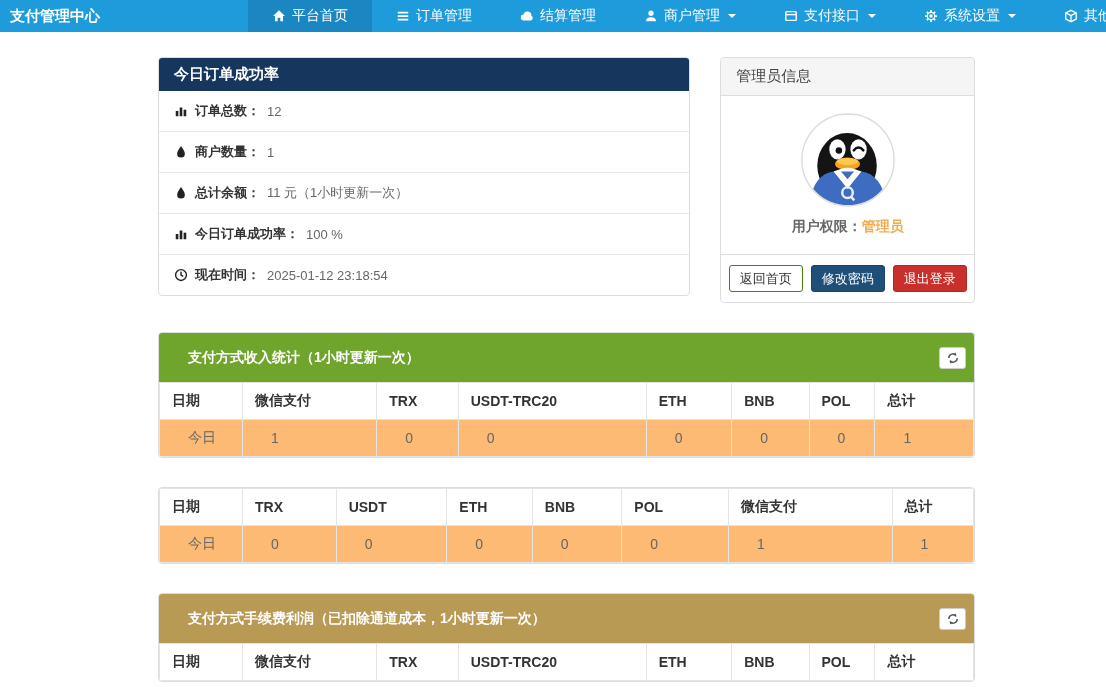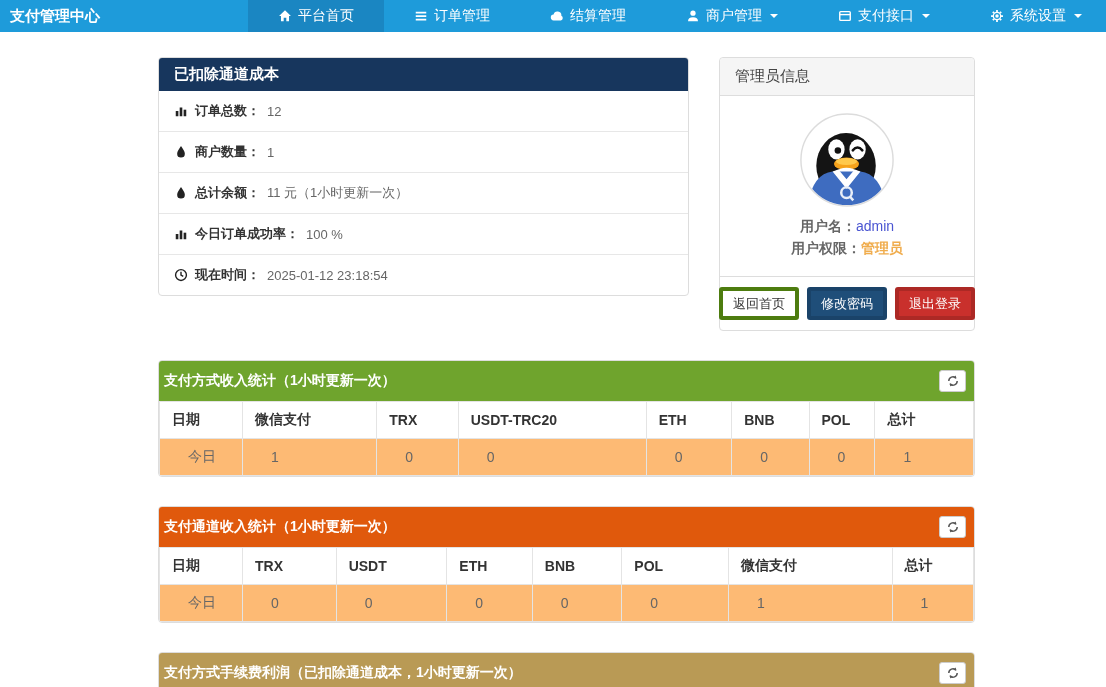--- a/index.html
+++ b/index.html
@@ -3,21 +3,21 @@
 <meta charset="utf-8">
 <style>
   * { margin:0; padding:0; box-sizing:border-box; }
   html,body { width:1106px; height:687px; overflow:hidden; background:#fff; }
   body { font-family:"Liberation Sans","DejaVu Sans",sans-serif; }
 
   
   .navbar { height:32px; display:flex; align-items:stretch; overflow:visible; }
   .brand { color:#fff; font-size:15px; font-weight:bold; line-height:32px; padding:0 10px; white-space:nowrap; cursor:pointer; }
   .nav-menu { display:flex; margin-left:138px; white-space:nowrap; }
-  .nav-item { display:flex; align-items:center; gap:6px; color:#fff; font-size:14px; padding:0 30px; cursor:pointer; text-decoration:none; }
+  .nav-item { display:flex; align-items:center; gap:6px; color:#fff; font-size:14px; padding:0 24px; cursor:pointer; text-decoration:none; }
   .nav-item .nicon { display:flex; align-items:center; }
   .caret { width:0; height:0; border-left:4px solid transparent; border-right:4px solid transparent; border-top:4px solid #fff; margin-left:2px; }
 
   
   .container { width:817px; margin:25px 0 0 158px; }
   .row1 { display:flex; gap:30px; margin-bottom:29px; }
 
   .panel { background:#fff; border:1px solid #ddd; border-radius:4px; }
 
   
@@ -30,27 +30,27 @@
   .stat-value { color:#666; }
 
   
   .admin { width:256px; align-self:flex-start; }
   .admin-header { background:#f5f5f5; border-bottom:1px solid #ddd; border-radius:4px 4px 0 0; padding:9px 15px; font-size:15px; color:#444; }
   .admin-body { text-align:center; padding:16px 0 14px; }
   .avatar { width:96px; height:96px; margin:0 auto 10px; display:block; }
   .admin-line { font-size:14px; color:#666; font-weight:600; margin:4px 0; }
   .username-link { font-weight:400; text-decoration:none; cursor:pointer; }
   .admin-footer { border-top:1px solid #ddd; padding:10px 6px; display:flex; justify-content:center; gap:8px; }
-  .btn { font-size:13px; line-height:1; padding:6px 10px; border-radius:3px; border:4px solid #4d7c0f; background:#fff; color:#333; cursor:pointer; white-space:nowrap; }
+  .btn { font-size:13px; line-height:1; padding:6px 10px; border-radius:3px; border:1px solid #4d7c0f; background:#fff; color:#333; cursor:pointer; white-space:nowrap; }
   .btn-navy { border-color:#1a4369; color:#fff; }
   .btn-danger { border-color:#ac2925; color:#fff; }
 
   
   .stat-panel { border:1px solid #ddd; border-radius:4px; overflow:hidden; margin-bottom:29px; }
-  .stat-panel-header { color:#fff; font-size:14px; font-weight:600; height:40px; padding:0 8px 0 5px; display:flex; align-items:center; justify-content:space-between; }
+  .stat-panel-header { color:#fff; font-size:14px; font-weight:600; height:49px; padding:0 8px 0 29px; display:flex; align-items:center; justify-content:space-between; }
   .refresh-btn { width:27px; height:22px; background:#fff; border:1px solid #ccc; border-radius:3px; display:flex; align-items:center; justify-content:center; cursor:pointer; }
   table { width:100%; border-collapse:collapse; font-size:14px; table-layout:fixed; }
   th,td { text-align:left; padding:9px 12px; border:1px solid #e4e4e4; overflow:hidden; }
   th { color:#333; font-weight:bold; background:#fff; }
   td { color:#666; background:#fdba74;padding-left:28px; }
   .tbl-a col:nth-child(1){width:10.2%} .tbl-a col:nth-child(2){width:16.5%}
   .tbl-a col:nth-child(3){width:10%}   .tbl-a col:nth-child(4){width:23.1%}
   .tbl-a col:nth-child(5){width:10.5%} .tbl-a col:nth-child(6){width:9.5%}
   .tbl-a col:nth-child(7){width:8.1%}  .tbl-a col:nth-child(8){width:12.1%}
   .tbl-b col:nth-child(1){width:10.2%} .tbl-b col:nth-child(2){width:11.5%}
@@ -159,21 +159,21 @@
       </a>
 
     </nav>
   </div>
 
   <div class="container">
 
     <div class="row1">
 
       <section class="panel overview">
-        <div class="overview-header" style="background-color: rgb(23, 54, 93);">已扣除通道成本</div>
+        <div class="overview-header" style="background-color: rgb(23, 54, 93);">今日订单成功率</div>
 
         <div class="stat-row">
           <span class="sicon">
               <svg width="14" height="14" viewBox="0 0 16 16">
                 <rect x="2" y="8" width="3" height="6" fill="currentColor"></rect>
                 <rect x="6.5" y="4" width="3" height="10" fill="currentColor"></rect>
                 <rect x="11" y="6.5" width="3" height="7.5" fill="currentColor"></rect>
               </svg>
             </span>
           <span class="stat-label">订单总数：</span>
@@ -244,23 +244,20 @@
               <ellipse cx="49.5" cy="54" rx="13" ry="6.5" fill="#f6a21b"></ellipse>
               <ellipse cx="49.5" cy="51.6" rx="11" ry="3.6" fill="#ffc94d"></ellipse>
               <ellipse cx="49.5" cy="72" rx="17" ry="14" fill="#ffffff"></ellipse>
               <path d="M8 100 Q14 64 35 62 L49.5 62 L64 62 Q85 64 92 100 Z" fill="#3e6cc0"></path>
               <path d="M35 62 L49.5 80 L64 62 L58 60 L49.5 70 L41 60 Z" fill="#ffffff"></path>
               <circle cx="49.5" cy="84" r="5.5" fill="none" stroke="#e8eef8" stroke-width="2.6"></circle>
               <line x1="53" y1="88" x2="56.5" y2="92" stroke="#e8eef8" stroke-width="2.6"></line>
             </g>
           </svg>
           <div class="admin-line">
-            <span>用户名：</span><a class="username-link" style="color: rgb(74, 85, 210);">admin</a>
-          </div>
-          <div class="admin-line">
             <span>用户权限：</span><span class="role-value" style="color: rgb(240, 173, 78);">管理员</span>
           </div>
         </div>
         <div class="admin-footer">
           <button class="btn">返回首页</button>
           <button class="btn btn-navy" style="background-color: rgb(31, 78, 121); text-align: right;">修改密码</button>
           <button class="btn btn-danger" style="background-color: rgb(201, 48, 44);">退出登录</button>
         </div>
       </section>
     </div>
@@ -311,33 +308,20 @@
           <td>0</td>
           <td>0</td>
           <td>0</td>
           <td>1</td>
         </tr>
           </tbody>
       </table>
     </section>
 
     <section class="stat-panel">
-      <div class="stat-panel-header" style="background-color: rgb(224, 89, 12);">
-        <span>支付通道收入统计（1小时更新一次）</span>
-        <button class="refresh-btn">
-          <svg width="14" height="14" viewBox="0 0 16 16">
-              <g stroke="#555" stroke-width="1.7" fill="none">
-                <path d="M12.8 8 a4.8 4.8 0 0 1 -8.2 3.4"></path>
-                <path d="M3.2 8 a4.8 4.8 0 0 1 8.2 -3.4"></path>
-              </g>
-              <path d="M4.9 14.2 L4.2 10.5 L7.8 11.7 Z" fill="#555"></path>
-              <path d="M11.1 1.8 L11.8 5.5 L8.2 4.3 Z" fill="#555"></path>
-            </svg>
-        </button>
-      </div>
       <table class="tbl-b">
         <colgroup>
             <col>
             <col>
             <col>
             <col>
             <col>
             <col>
             <col>
             <col>

